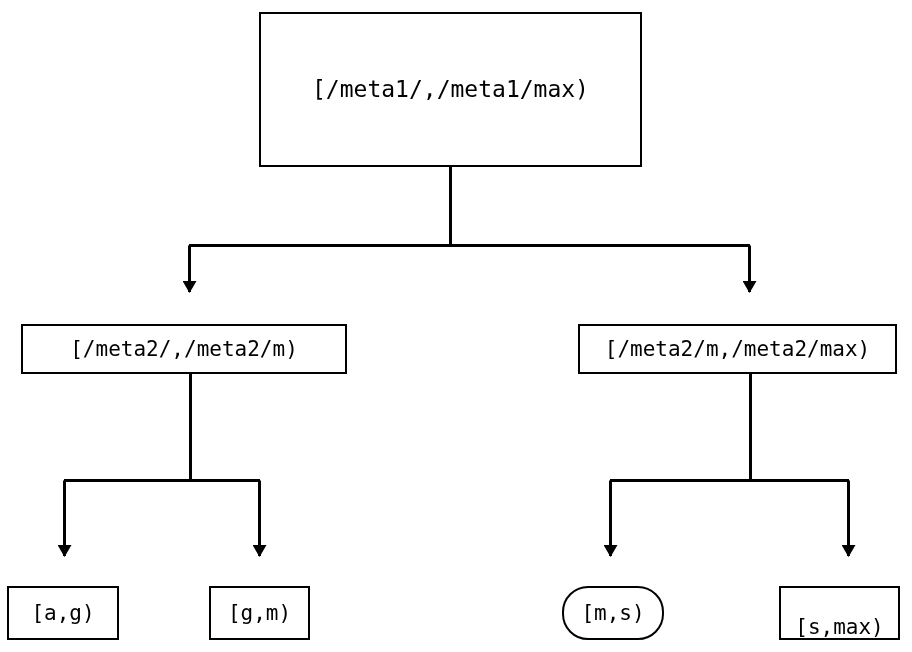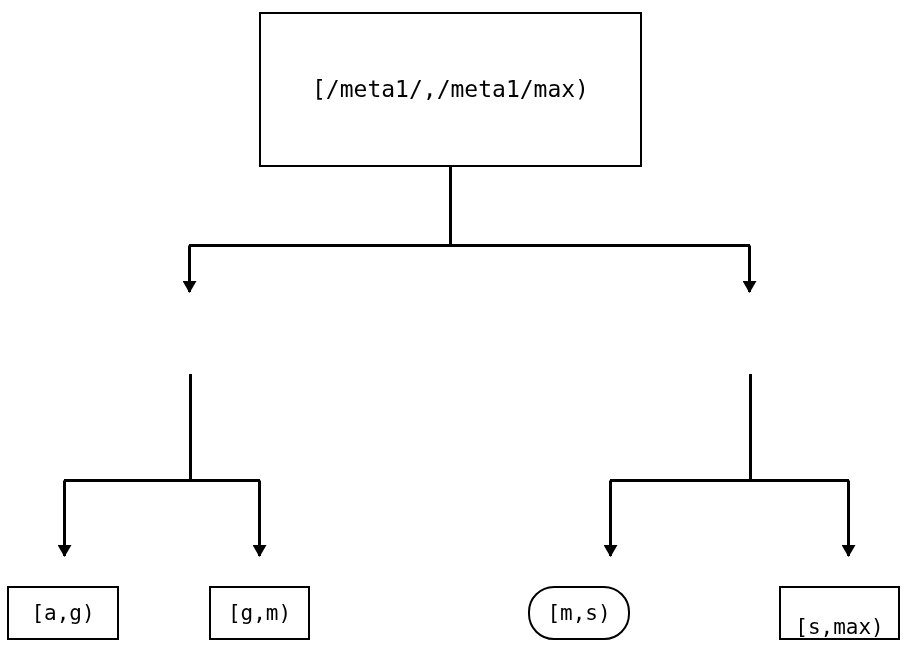--- a/index.html
+++ b/index.html
@@ -76,21 +76,21 @@
     width: 112px;
     height: 54px;
   }
   #node-leaf-gm {
     left: 209px;
     top: 586px;
     width: 101px;
     height: 54px;
   }
   #node-leaf-ms {
-    left: 528px;
+    left: 562px;
     top: 586px;
     width: 102px;
     height: 54px;
     border-radius: 26px;
   }
   #node-leaf-smax {
     left: 779px;
     top: 586px;
     width: 121px;
     height: 54px;
@@ -132,21 +132,27 @@
       <path d="M 610 480.5 L 849 480.5" stroke="#000000" stroke-width="3" fill="none"></path>
       <path d="M 610.5 480.5 L 610.5 556" stroke="#000000" stroke-width="3" fill="none" marker-end="url(#arrow-down)"></path>
       <path d="M 848.5 480.5 L 848.5 556" stroke="#000000" stroke-width="3" fill="none" marker-end="url(#arrow-down)"></path>
     </g>
   </svg>
 
   <div class="node-box" id="node-root">
     <span class="node-label">[/meta1/,/meta1/max)</span>
   </div>
 
+  <div class="node-box" id="node-mid-left">
+    <span class="node-label">[/meta2/,/meta2/m)</span>
+  </div>
 
+  <div class="node-box" id="node-mid-right">
+    <span class="node-label">[/meta2/m,/meta2/max)</span>
+  </div>
 
   <div class="node-box" id="node-leaf-ag">
     <span class="node-label">[a,g)</span>
   </div>
 
   <div class="node-box" id="node-leaf-gm">
     <span class="node-label">[g,m)</span>
   </div>
 
   <div class="node-box" id="node-leaf-ms">

